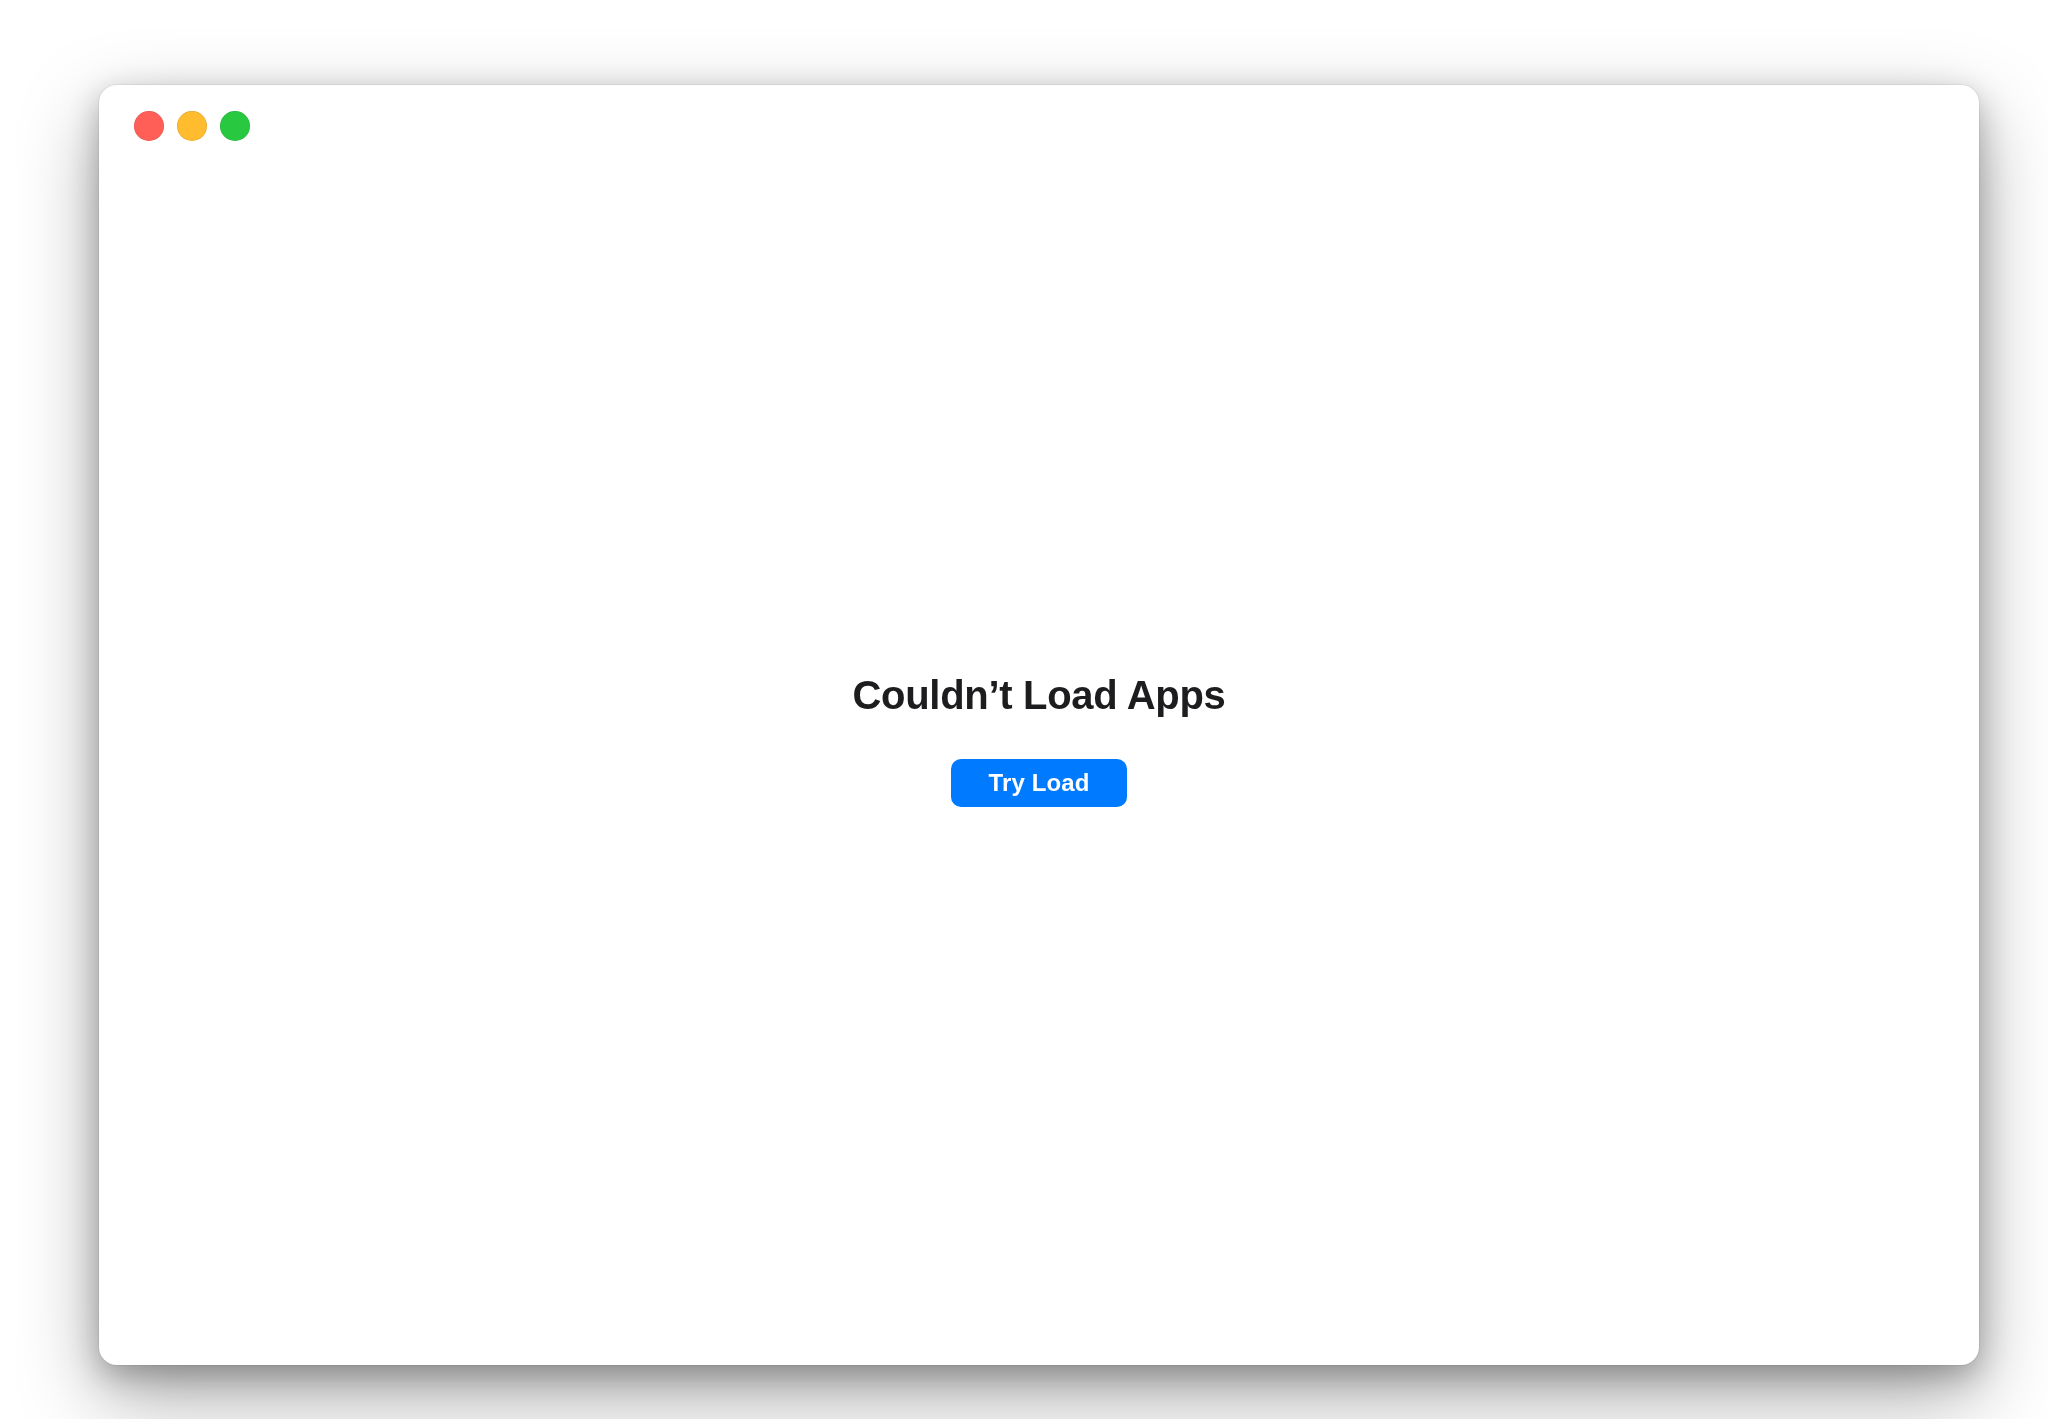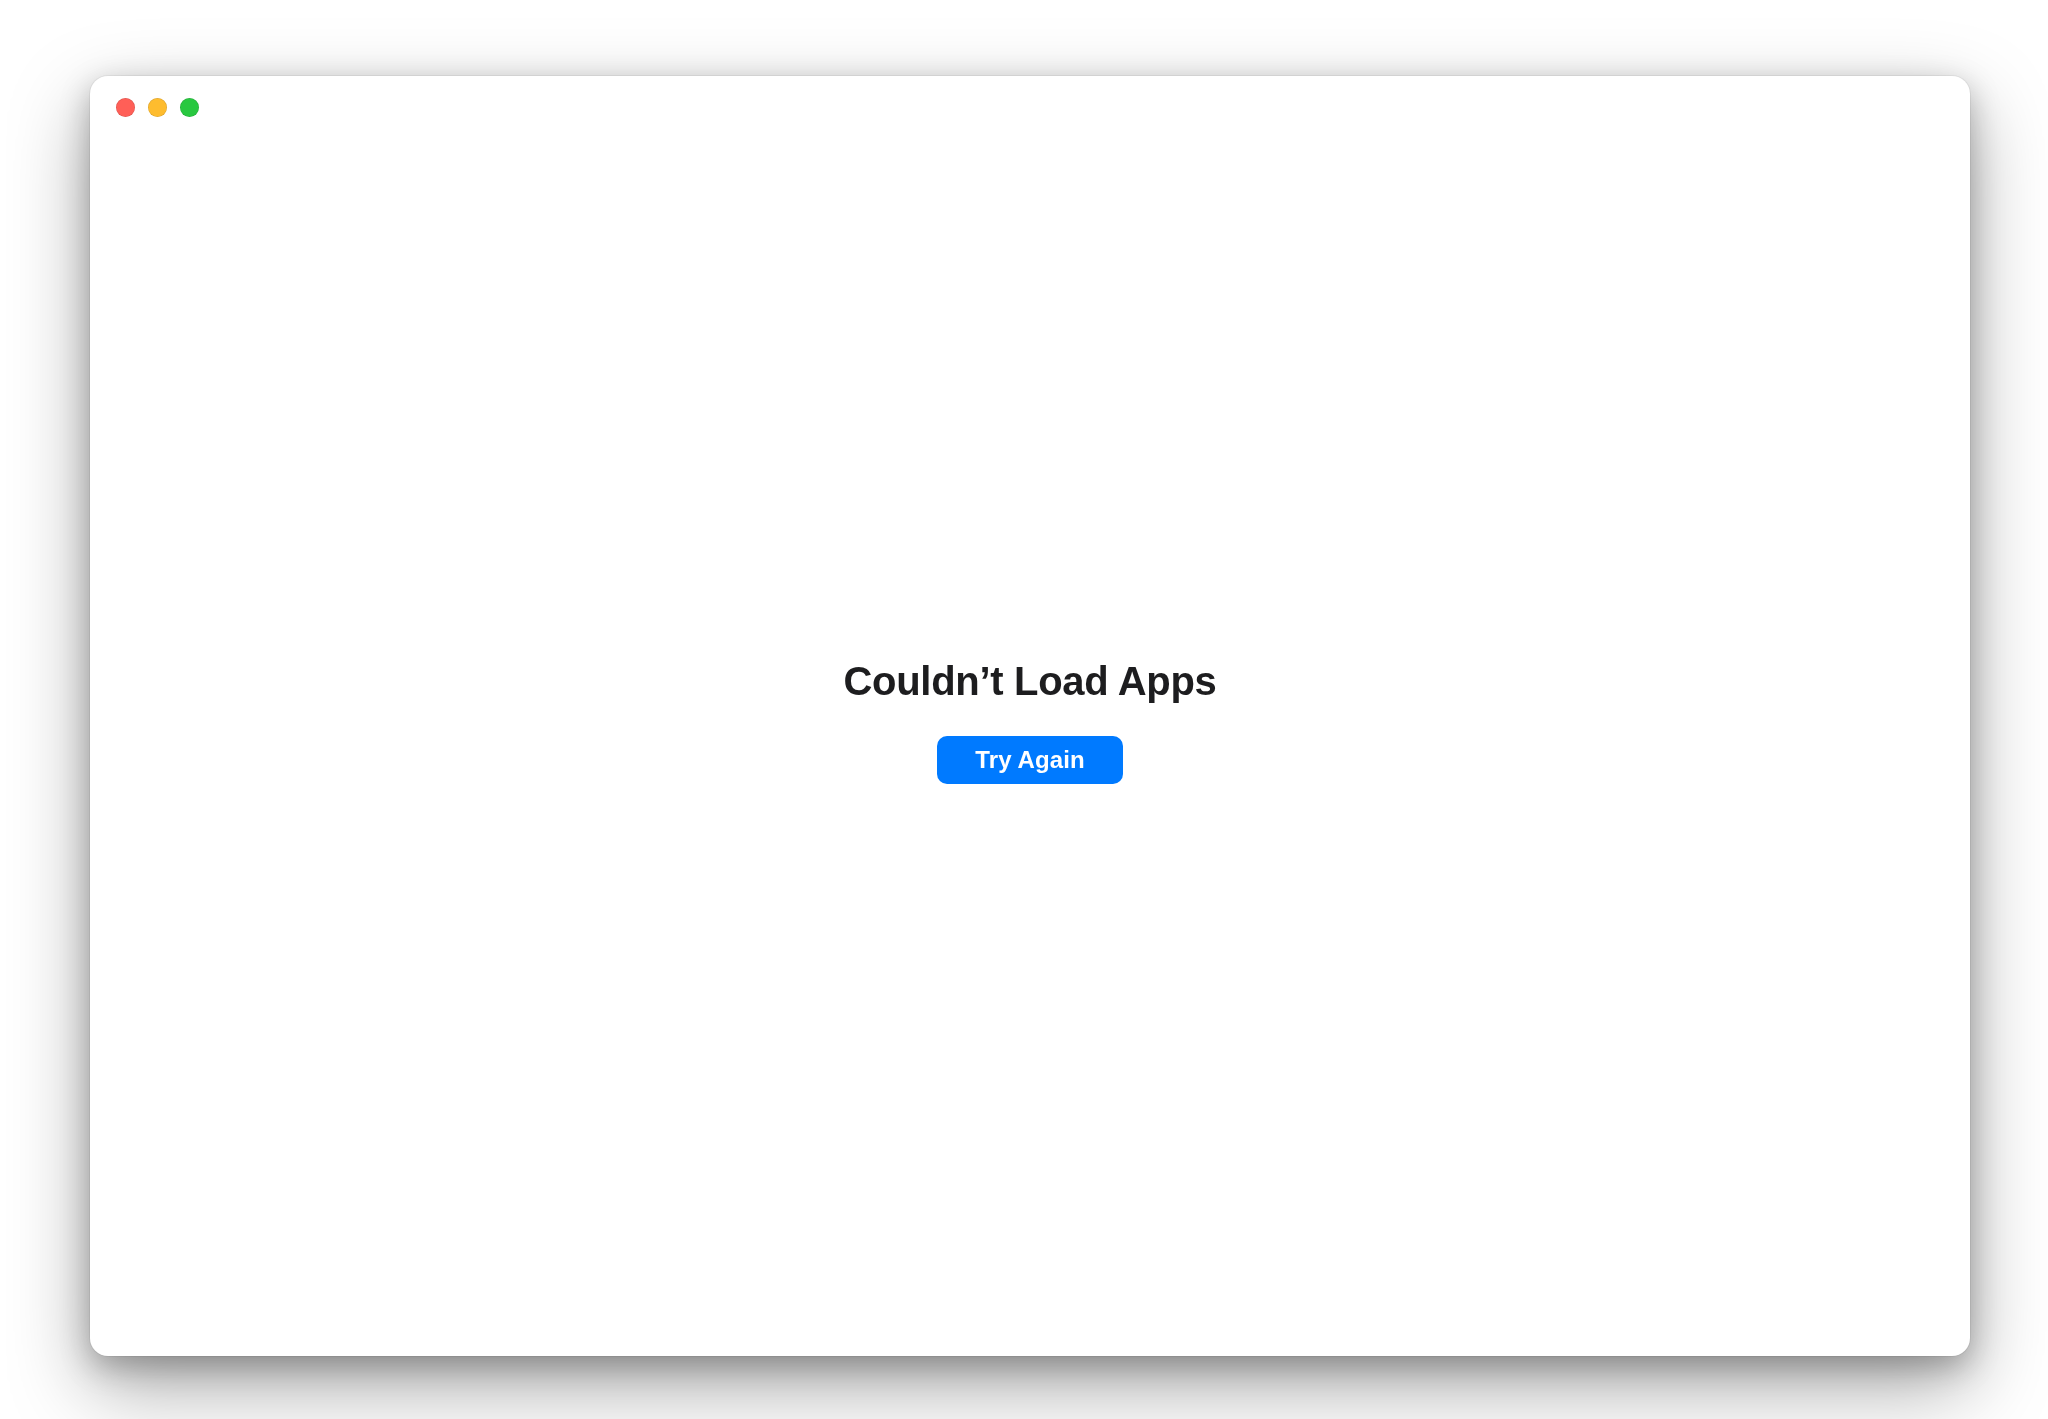--- a/index.html
+++ b/index.html
@@ -1,17 +1,17 @@
 <!DOCTYPE html>
 <html><head>
   <meta charset="utf-8">
   <style>
     * {
       margin: 0;
-      padding: 6px;
+      padding: 15px;
       box-sizing: border-box;
     }
     
     body {
       font-family: -apple-system, BlinkMacSystemFont, "SF Pro Display", "SF Pro Text", "Helvetica Neue", Helvetica, Arial, sans-serif;
       background: #ffffff;
       width: 2048px;
       height: 1419px;
       display: flex;
       align-items: center;
@@ -101,15 +101,15 @@
 
 <div class="window">
   <div class="titlebar">
     <div class="traffic-light red"></div>
     <div class="traffic-light yellow"></div>
     <div class="traffic-light green"></div>
   </div>
 
   <div class="content">
     <h1 class="error-title">Couldn’t Load Apps</h1>
-    <button class="try-again-btn">Try Again</button>
+    <button class="try-again-btn">Try Load</button>
   </div>
 </div>
 
 </body></html>

